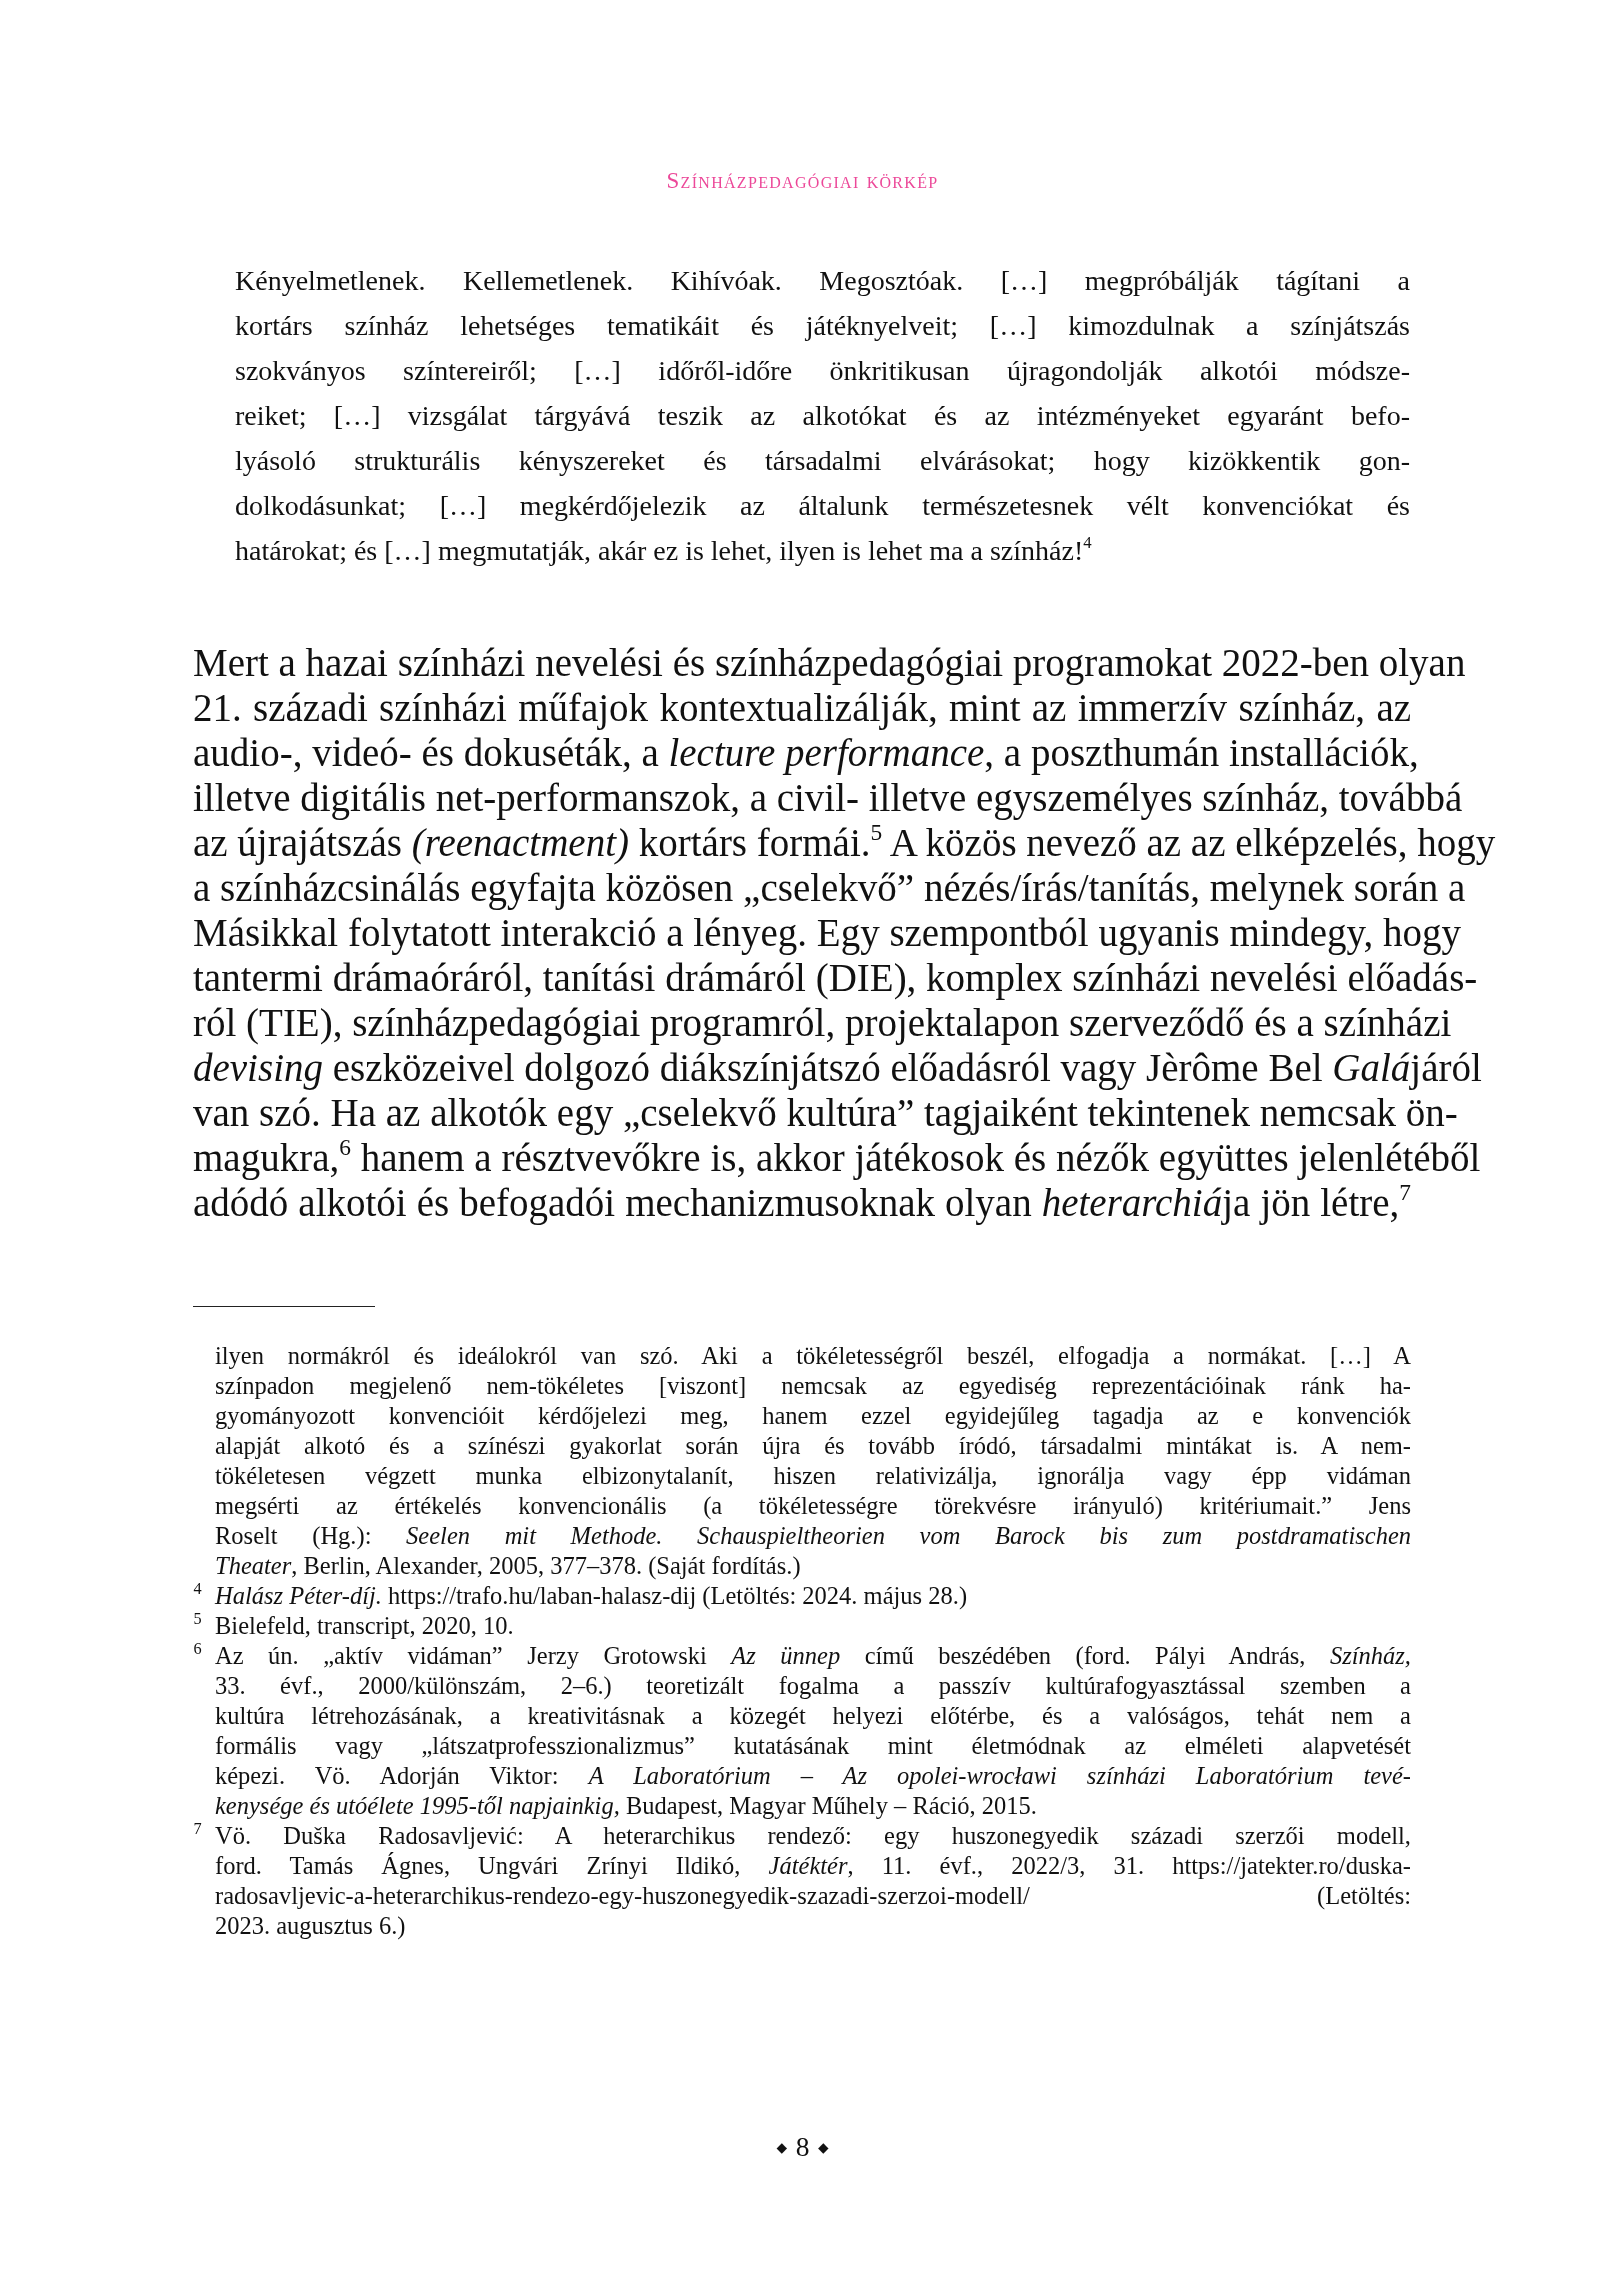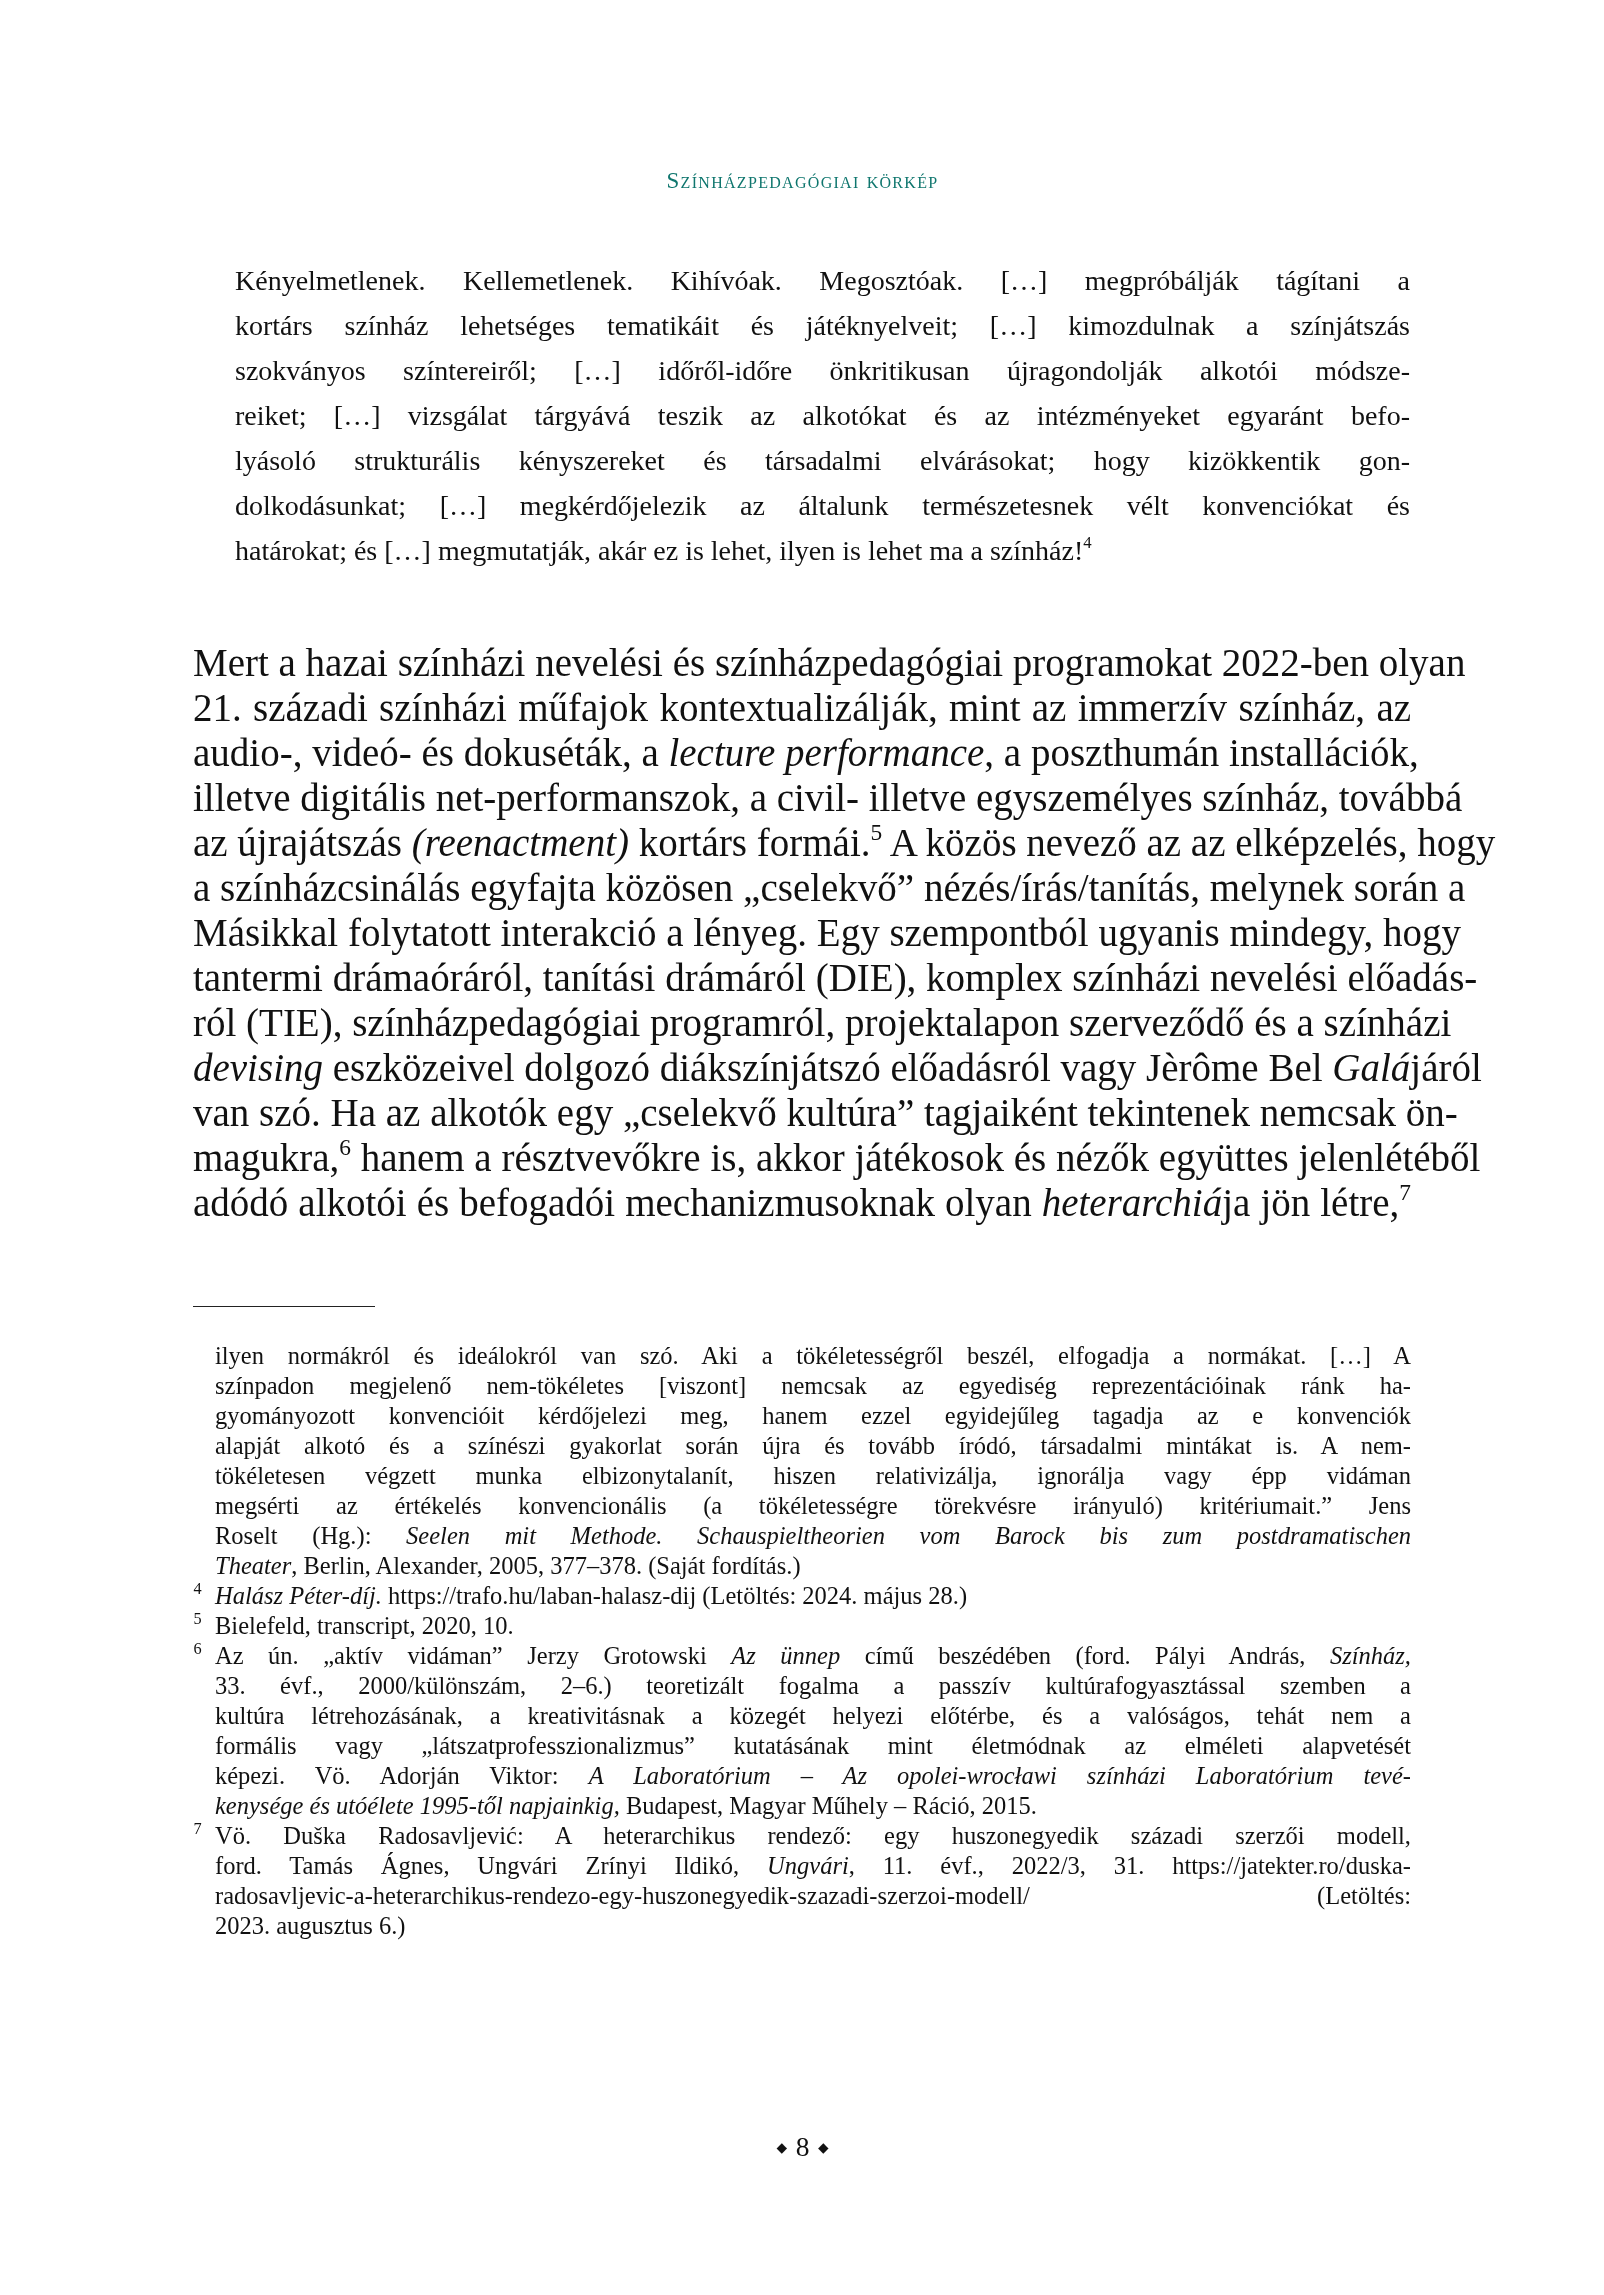--- a/index.html
+++ b/index.html
@@ -1,19 +1,19 @@
 <!DOCTYPE html>
 <html style="font-size:13.8px"><head>
 <meta charset="utf-8">
 <style>
   html, body { margin: 0; padding: 0; background: #ffffff; }
   body { width: 1605px; height: 2295px; position: relative; overflow: hidden;
          font-family: "Liberation Serif", "DejaVu Serif", serif; color: #111111; }
   .running-head { position: absolute; top: 168px; left: 0; width: 1605px; text-align: center;
-         font-size: 23px; font-variant: small-caps; letter-spacing: 1.3px; color: #0f766e; }
+         font-size: 23px; font-variant: small-caps; letter-spacing: 1.3px; color: #ec4899; }
   .block { position: absolute; }
   .line { display: block; white-space: nowrap; text-align: justify; text-align-last: justify; overflow: visible; }
   .line.last { text-align-last: left; }
   .quote { left: 235px; width: 1175px; top: 258px; font-size: 28px; }
   .quote .line { height: 45px; line-height: 45px; }
   .body-text { left: 193px; width: 1218px; top: 640px; font-size: 39px; }
   .body-text .line { height: 45px; line-height: 45px; }
   sup { font-size: 60%; line-height: 0; vertical-align: 0.7em; }
   .rule { position: absolute; left: 193px; top: 1306px; width: 182px; height: 0; border-top: 1.3px solid #222; }
   .notes { left: 215px; width: 1196px; top: 1341px; font-size: 24.5px; }
@@ -82,21 +82,21 @@
         <span class="line"><span>Az ún. „aktív vidáman” Jerzy Grotowski </span><i>Az ünnep</i><span> című beszédében (ford. Pályi András, </span><i>Színház,</i></span>
         <span class="line"><span>33. évf., 2000/különszám, 2–6.) teoretizált fogalma a passzív kultúrafogyasztással szemben a</span></span>
         <span class="line"><span>kultúra létrehozásának, a kreativitásnak a közegét helyezi előtérbe, és a valóságos, tehát nem a</span></span>
         <span class="line"><span>formális vagy „látszatprofesszionalizmus” kutatásának mint életmódnak az elméleti alapvetését</span></span>
         <span class="line"><span>képezi. Vö. Adorján Viktor: </span><i>A Laboratórium – Az opolei-wrocławi színházi Laboratórium tevé-</i></span>
         <span class="line last"><i>kenysége és utóélete 1995-től napjainkig,</i><span> Budapest, Magyar Műhely – Ráció, 2015.</span></span>
       </div>
       <div class="fn">
         <span class="fn-num">7</span>
         <span class="line"><span>Vö. Duška Radosavljević: A heterarchikus rendező: egy huszonegyedik századi szerzői modell,</span></span>
-        <span class="line"><span>ford. Tamás Ágnes, Ungvári Zrínyi Ildikó, </span><i>Ungvári</i><span>, 11. évf., 2022/3, 31. https://jatekter.ro/duska-</span></span>
+        <span class="line"><span>ford. Tamás Ágnes, Ungvári Zrínyi Ildikó, </span><i>Játéktér</i><span>, 11. évf., 2022/3, 31. https://jatekter.ro/duska-</span></span>
         <span class="line"><span>radosavljevic-a-heterarchikus-rendezo-egy-huszonegyedik-szazadi-szerzoi-modell/ (Letöltés:</span></span>
         <span class="line last"><span>2023. augusztus 6.)</span></span>
       </div>
     </div>
 </div>
 
 <div class="page-number">
   <span class="dot">◆</span><span>8</span><span class="dot">◆</span>
 </div>
 

